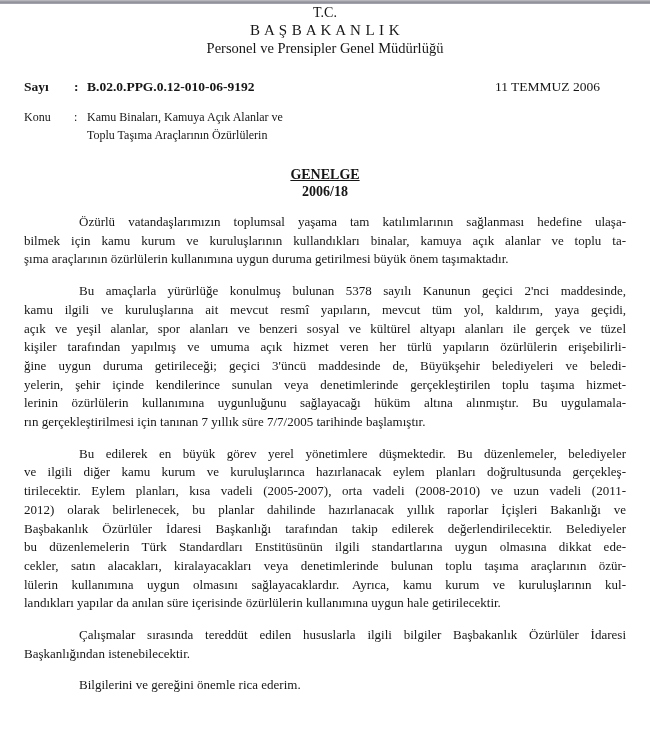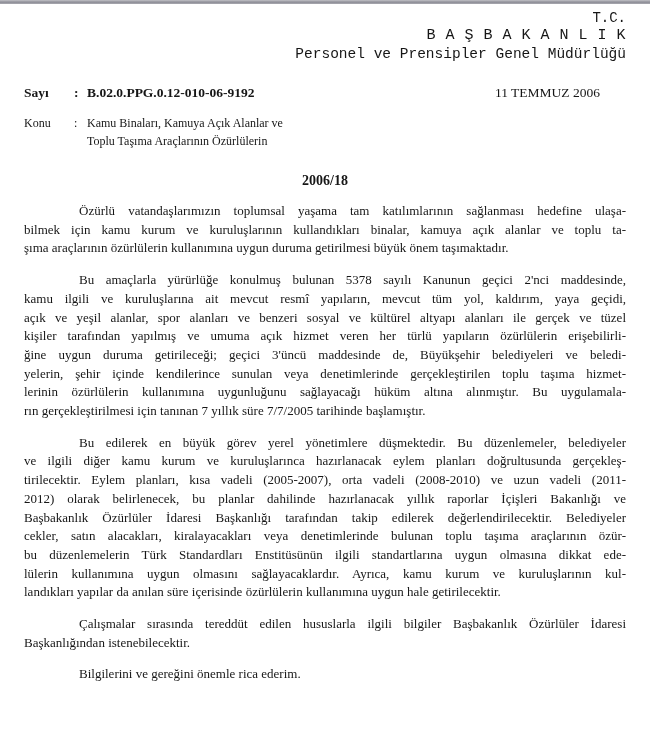--- a/index.html
+++ b/index.html
@@ -16,23 +16,22 @@
     width: 650px;
     height: 4px;
     background: linear-gradient(to bottom, #c2c2c7 0%, #8d8d96 55%, #aaaab1 100%);
   }
   .page {
     padding: 0 24px;
     width: 602px;
   }
   
   .letterhead {
-    text-align: right;
-    margin-top: 6px;
-    font-family: Liberation Mono, monospace;
+    text-align: center;
+    margin-top: 0;
   }
   .lh-tc      { font-size: 14px;   line-height: 17px; }
   .lh-org     { font-size: 15px;   line-height: 18px; letter-spacing: 0.5px; }
   .lh-dept    { font-size: 14.5px; line-height: 19px; }
   
   .ref-row {
     display: flex;
     justify-content: space-between;
     margin-top: 20px;
     font-size: 13.5px;
@@ -101,20 +100,21 @@
   <div class="subject-row">
     <span class="subject-label">Konu</span>
     <span class="subject-colon">:</span>
     <div class="subject-lines">
         <div class="line first">Kamu Binaları, Kamuya Açık Alanlar ve</div>
         <div class="line">Toplu Taşıma Araçlarının Özürlülerin</div>
       </div>
   </div>
 
   <div class="title-block">
+    <div class="title-heading">GENELGE</div>
     <div class="title-number">2006/18</div>
   </div>
 
   <div class="para">
       <div class="line first">Özürlü vatandaşlarımızın toplumsal yaşama tam katılımlarının sağlanması hedefine ulaşa-</div>
       <div class="line">bilmek için kamu kurum ve kuruluşlarının kullandıkları binalar, kamuya açık alanlar ve toplu ta-</div>
       <div class="line last">şıma araçlarının özürlülerin kullanımına uygun duruma getirilmesi büyük önem taşımaktadır.</div>
     </div>
   <div class="para">
       <div class="line first">Bu amaçlarla yürürlüğe konulmuş bulunan 5378 sayılı Kanunun geçici 2'nci maddesinde,</div>
@@ -125,22 +125,22 @@
       <div class="line">yelerin, şehir içinde kendilerince sunulan veya denetimlerinde gerçekleştirilen toplu taşıma hizmet-</div>
       <div class="line">lerinin özürlülerin kullanımına uygunluğunu sağlayacağı hüküm altına alınmıştır. Bu uygulamala-</div>
       <div class="line last">rın gerçekleştirilmesi için tanınan 7 yıllık süre 7/7/2005 tarihinde başlamıştır.</div>
     </div>
   <div class="para">
       <div class="line first">Bu edilerek en büyük görev yerel yönetimlere düşmektedir. Bu düzenlemeler, belediyeler</div>
       <div class="line">ve ilgili diğer kamu kurum ve kuruluşlarınca hazırlanacak eylem planları doğrultusunda gerçekleş-</div>
       <div class="line">tirilecektir. Eylem planları, kısa vadeli (2005-2007), orta vadeli (2008-2010) ve uzun vadeli (2011-</div>
       <div class="line">2012) olarak belirlenecek, bu planlar dahilinde hazırlanacak yıllık raporlar İçişleri Bakanlığı ve</div>
       <div class="line">Başbakanlık Özürlüler İdaresi Başkanlığı tarafından takip edilerek değerlendirilecektir. Belediyeler</div>
+      <div class="line">bu düzenlemelerin Türk Standardları Enstitüsünün ilgili standartlarına uygun olmasına dikkat ede-</div>
       <div class="line">cekler, satın alacakları, kiralayacakları veya denetimlerinde bulunan toplu taşıma araçlarının özür-</div>
-      <div class="line">bu düzenlemelerin Türk Standardları Enstitüsünün ilgili standartlarına uygun olmasına dikkat ede-</div>
       <div class="line">lülerin kullanımına uygun olmasını sağlayacaklardır. Ayrıca, kamu kurum ve kuruluşlarının kul-</div>
       <div class="line last">landıkları yapılar da anılan süre içerisinde özürlülerin kullanımına uygun hale getirilecektir.</div>
     </div>
   <div class="para">
       <div class="line first">Çalışmalar sırasında tereddüt edilen hususlarla ilgili bilgiler Başbakanlık Özürlüler İdaresi</div>
       <div class="line last">Başkanlığından istenebilecektir.</div>
     </div>
   <div class="para">
       <div class="line first last">Bilgilerini ve gereğini önemle rica ederim.</div>
     </div>

